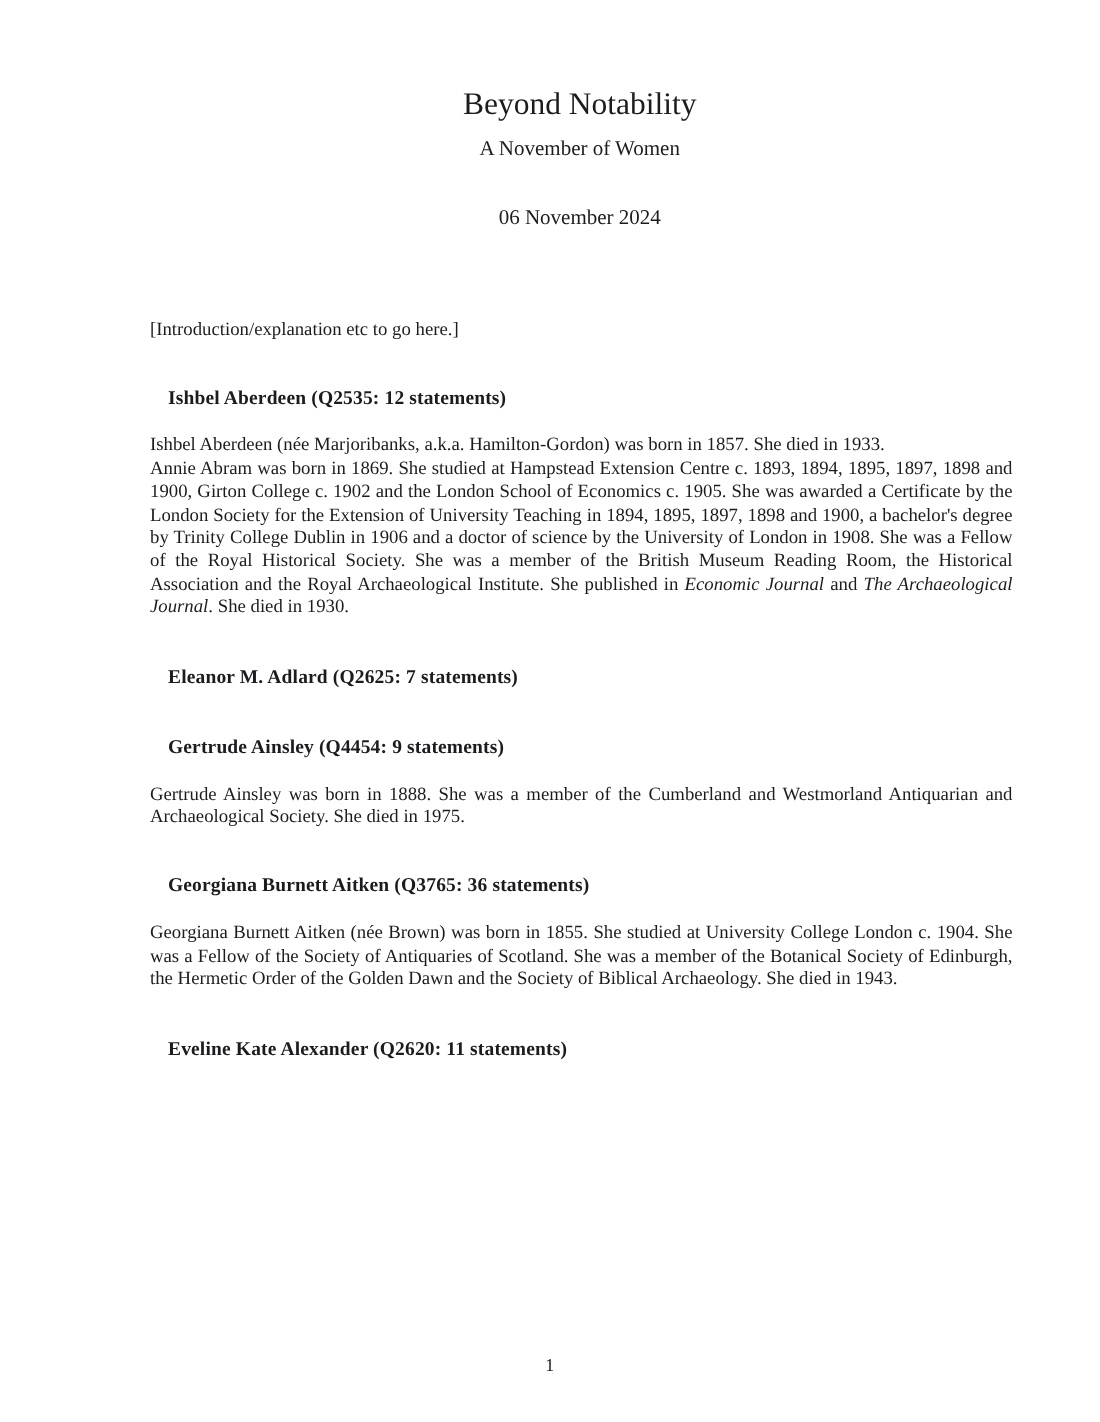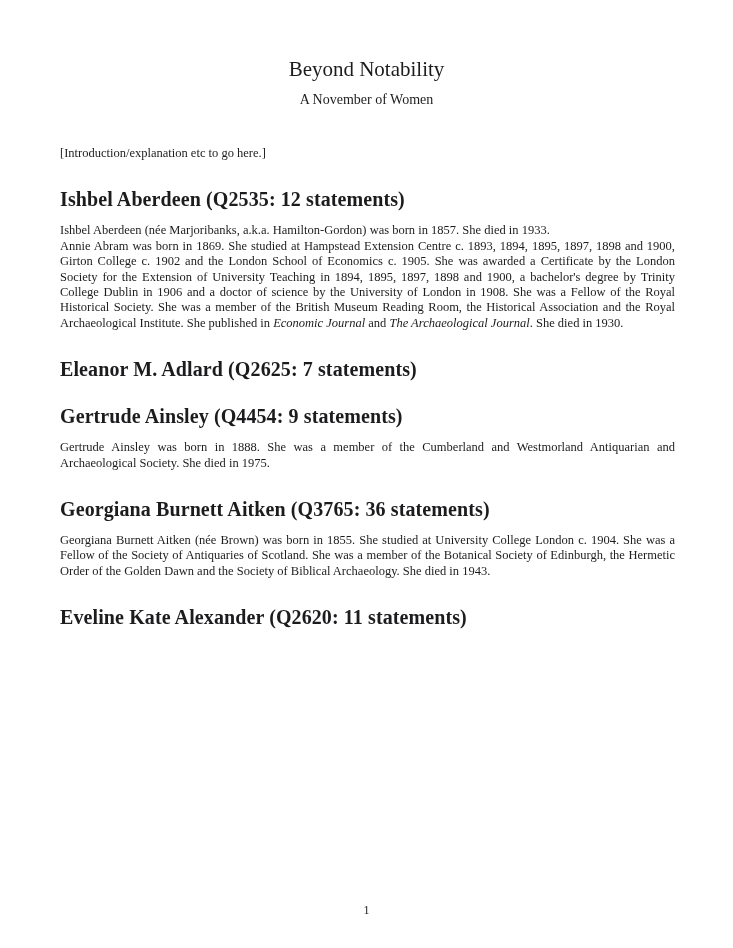--- a/index.html
+++ b/index.html
@@ -9,20 +9,21 @@
   }
   .page {
     position: relative;
     width: 733px;
     height: 948px;
     background: #ffffff;
     font-family: "Liberation Serif", "DejaVu Serif", serif;
     color: #1c1c1e;
     overflow: hidden;
     box-sizing: border-box;
+    padding-left: 40px;
   }
   .header {
     text-align: center;
     padding-top: 56px;
   }
   .doc-title {
     font-size: 21px;
     font-weight: 400;
     line-height: 26px;
   }
@@ -33,28 +34,28 @@
   }
   .doc-date {
     font-size: 14px;
     margin-top: 29px;
     line-height: 17px;
   }
   .content {
     margin: 0 58px 0 60px; 
   }
   .intro {
-    margin-top: 38px;
+    margin-top: 58px;
     font-size: 12.5px;
     line-height: 15.4px;
   }
   .entry-heading {
-    font-size: 20px;
+    font-size: 13px;
     font-weight: 700;
-    margin: 29px 0 15px 0;
+    margin: 29px 0 15px 12px;
     line-height: 18px;
     letter-spacing: 0.1px;
   }
   .entry-body {
     font-size: 12.5px;
     line-height: 15.4px;
     text-align: justify;
     margin: 0;
   }
   .page-footer {
@@ -68,20 +69,21 @@
   }
 </style>
 </head>
 <body>
 
 <div class="page">
 
   <div class="header">
     <div class="doc-title">Beyond Notability</div>
     <div class="doc-subtitle">A November of Women</div>
+    <div class="doc-date">06 November 2024</div>
   </div>
 
   <div class="content">
 
     <p class="intro">[Introduction/explanation etc to go here.]</p>
 
     <section>
       <h2 class="entry-heading">Ishbel Aberdeen (Q2535: 12 statements)</h2>
       <p class="entry-body">Ishbel Aberdeen (née Marjoribanks, a.k.a. Hamilton-Gordon) was born in 1857. She died in 1933.</p>
     </section>

